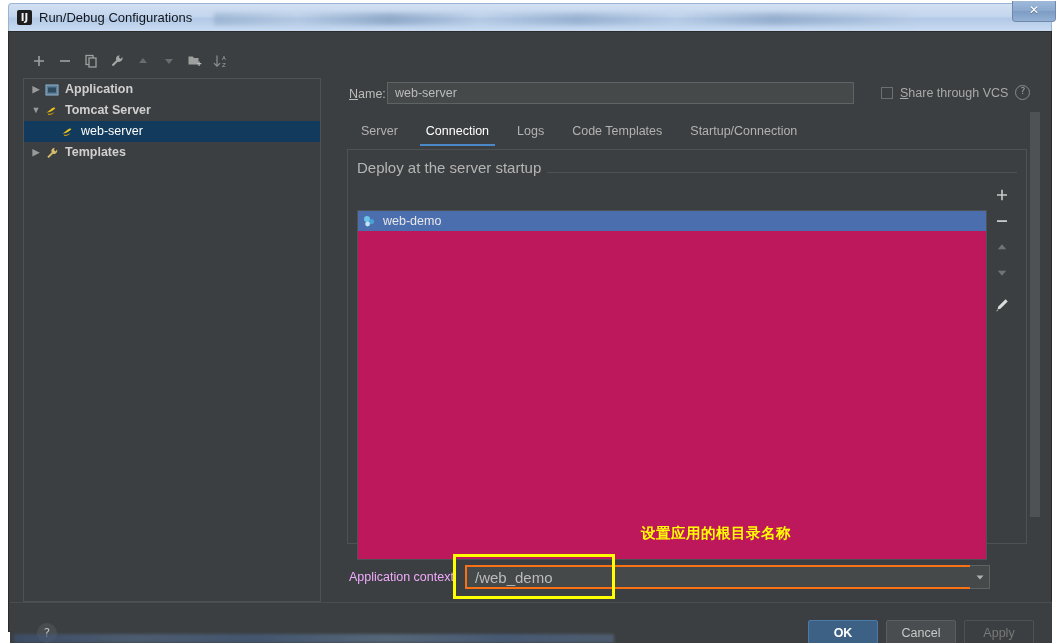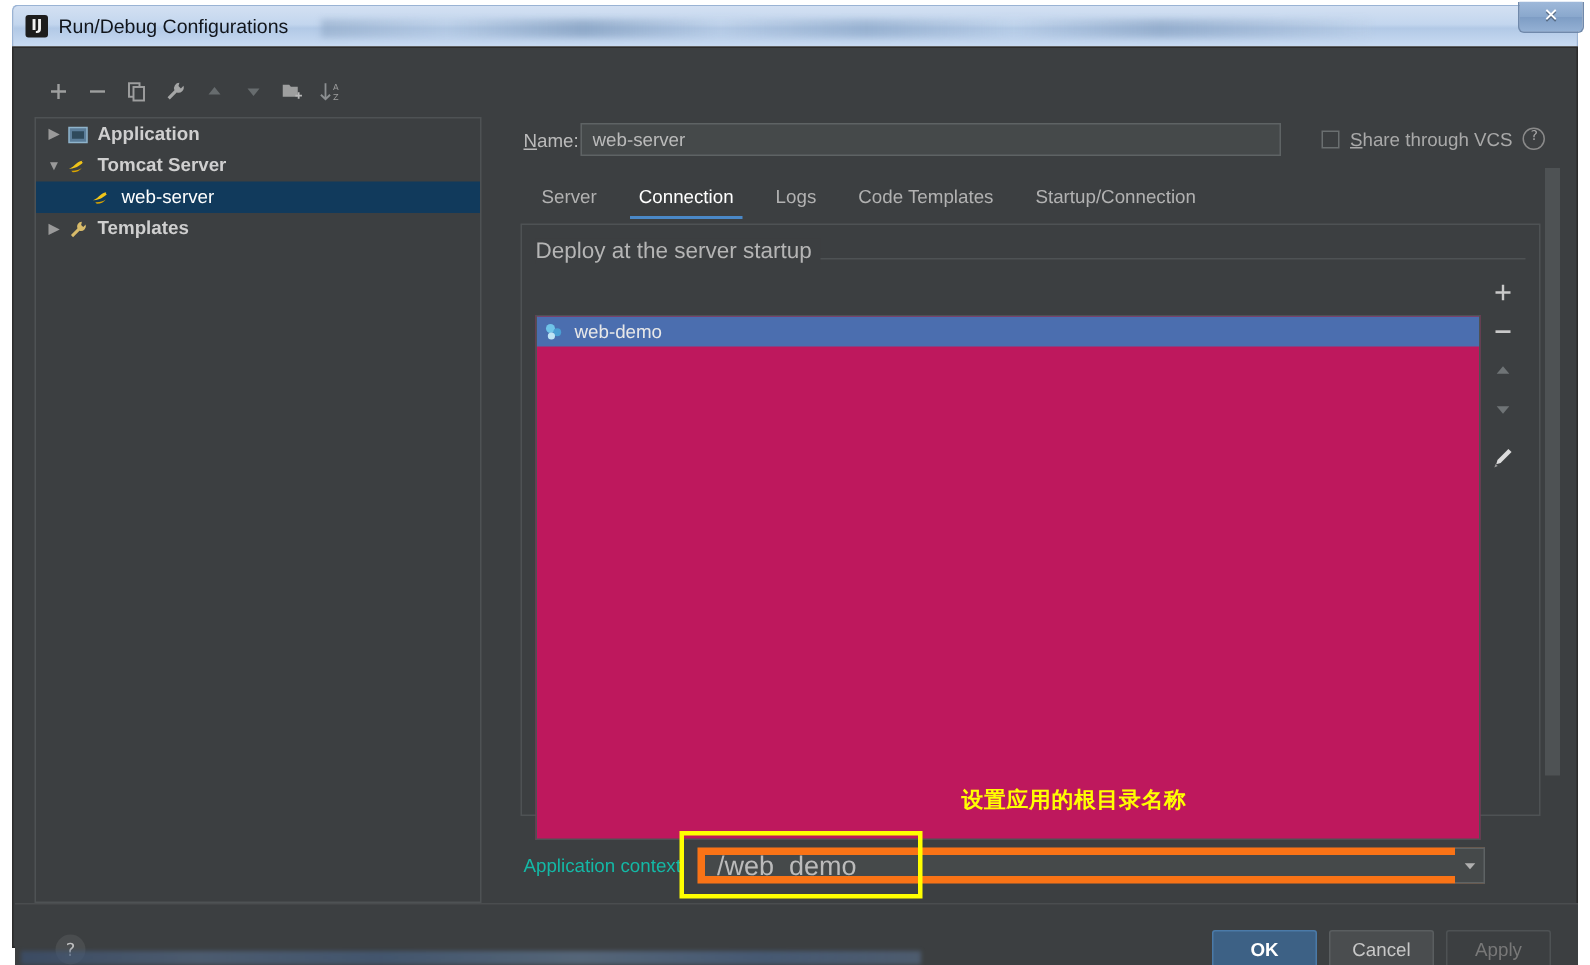--- a/index.html
+++ b/index.html
@@ -303,31 +303,31 @@
     width: 162px; height: 45px;
     border: 3px solid #ffff00;
     box-sizing: border-box;
     z-index: 6;
   }
 
   .ctx-label {
     position: absolute;
     left: 340px; top: 538px;
     font-size: 12.5px;
-    color: #14b8a6;
+    color: #f0abfc;
   }
   .ctx-input {
     position: absolute;
     left: 456px; top: 533px;
     width: 525px; height: 24px;
     background: #45494a;
-    border: 5px solid #f97316;
+    border: 2px solid #f97316;
     box-sizing: border-box;
     color: #bbbbbb;
-    font-size: 18px;
+    font-size: 15px;
     font-family: "Liberation Sans", sans-serif;
     padding: 0 8px;
     line-height: 22px;
   }
   .ctx-arrow {
     position: absolute;
     left: 961px; top: 533px;
     width: 20px; height: 24px;
     background: #45494a;
     border: 1px solid #5e6364;

